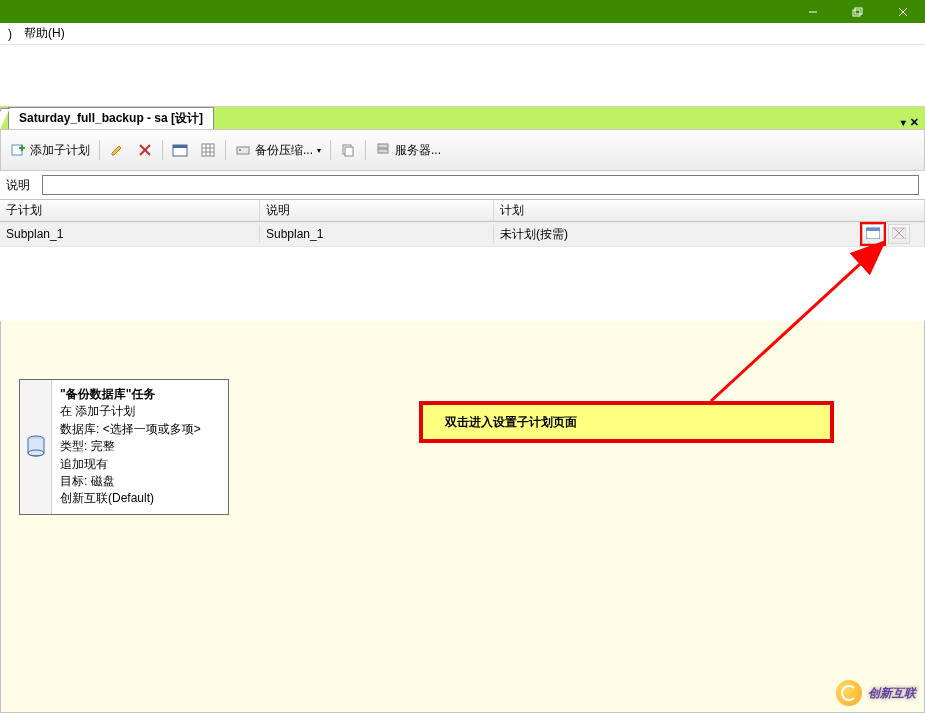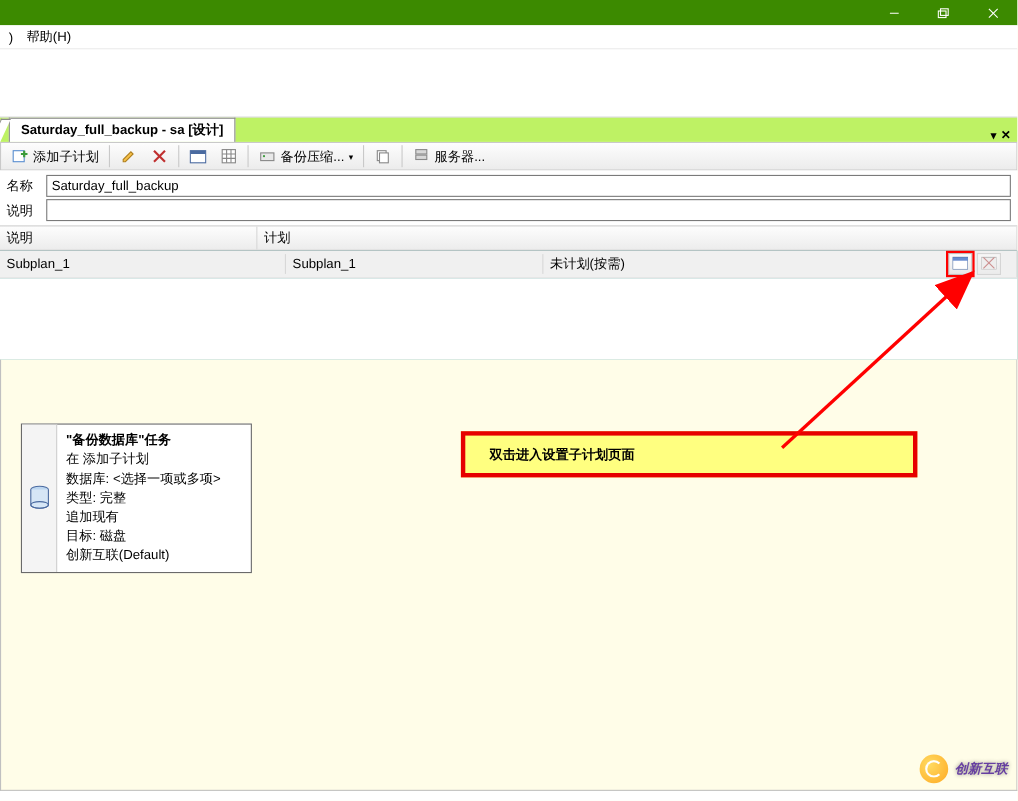--- a/index.html
+++ b/index.html
@@ -17,57 +17,57 @@
 
 .blankstrip { height: 62px; background: #fff; border-bottom: 1px solid #d0d0d0; }
 
 
 .doctab-row { height: 22px; background: #bef264; display: flex; align-items: flex-end; padding-left: 8px; position: relative; }
 .doctab { background: #fff; border: 1px solid #8a8a8a; border-bottom: none; padding: 2px 10px 2px 10px; font-weight: bold; position: relative; }
 .doctab::before { content:""; position:absolute; left:-8px; top:0; bottom:0; width:8px; background:#fff; border-left:1px solid #8a8a8a; border-top:1px solid #8a8a8a; transform: skewX(-25deg); transform-origin: top right; }
 .doctab-row .right-ctrls { margin-left: auto; display: flex; align-items: center; gap: 4px; padding-right: 6px; font-weight: bold; }
 
 
-.toolbar { height: 26px; background: linear-gradient(#fdfdfd,#ececec); border: 1px solid #c9c9c9; display: flex; align-items: center; padding: 0 4px; gap: 2px; }
+.toolbar { height: 42px; background: linear-gradient(#fdfdfd,#ececec); border: 1px solid #c9c9c9; display: flex; align-items: center; padding: 0 4px; gap: 2px; }
 .tbtn { height: 22px; padding: 0 4px; display: flex; align-items: center; gap: 4px; border: 1px solid transparent; }
 .sep { width: 1px; height: 20px; background: #c9c9c9; margin: 0 2px; }
 .ico16 { width: 16px; height: 16px; display: inline-block; }
 
 
 .form-area { background: #fff; padding: 2px 6px; }
 .form-row { display: flex; align-items: center; margin: 2px 0; }
 .form-row label { width: 36px; }
 .form-row input, .form-row textarea { flex: 1; border: 1px solid #7a7a7a; background: #fff; padding: 2px 4px; font-family: inherit; font-size: 12px; }
 .form-row textarea { height: 20px; resize: none; }
 
 
 .grid-wrap { border-top: 1px solid #c0c0c0; }
 .grid-head { display: flex; background: linear-gradient(#fdfdfd,#ececec); border-bottom: 1px solid #c0c0c0; }
 .grid-head .gh, .grid-body .gc { padding: 2px 6px; border-right: 1px solid #d8d8d8; }
-.grid-body { background: #0f766e; }
+.grid-body { background: #84cc16; }
 .grid-row { display: flex; align-items: center; background: #f0f0f0; border-bottom: 1px solid #e4e4e4; }
 .col-sub { width: 260px; flex: 0 0 260px; }
 .col-desc { width: 234px; flex: 0 0 234px; }
 .col-plan { flex: 1; display: flex; align-items: center; text-align: right; }
 .plan-icons { margin-left: auto; display: flex; gap: 4px; padding-right: 8px; }
 .plan-icon-btn { width: 22px; height: 20px; border: 1px solid #c0c0c0; background: linear-gradient(#fdfdfd,#e8e8e8); display:flex; align-items:center; justify-content:center; }
 .plan-icon-highlight { outline: 2px solid #ff0000; outline-offset: 0; }
 .grid-blank { height: 74px; background: #fff; }
 
 
 .canvas { flex: 1; background: #fffde8; position: relative; border: 1px solid #c0c0c0; border-top: none; height: 392px; }
 
 
 .taskbox { position: absolute; left: 18px; top: 58px; width: 210px; border: 1px solid #6a6a6a; background: #fff; display: flex; }
 .taskbox .ticon { width: 32px; background: #f4f4f4; border-right: 1px solid #d0d0d0; display: flex; align-items: center; justify-content: center; }
 .taskbox .tbody { padding: 6px 8px; line-height: 1.45; }
 .taskbox .ttitle { font-weight: bold; }
 
 
-.callout { position: absolute; left: 418px; top: 65px; width: 415px; height: 42px; border: 4px solid #e60000; background: #ffff80; display: flex; align-items: center; padding-left: 22px; font-size: 15px; font-weight: bold; }
+.callout { position: absolute; left: 418px; top: 80px; width: 415px; height: 42px; border: 4px solid #e60000; background: #ffff80; display: flex; align-items: center; padding-left: 22px; font-size: 15px; font-weight: bold; }
 
 
 .arrow-svg { position: absolute; pointer-events: none; }
 
 
 .watermark { position: absolute; right: 8px; bottom: 6px; display: flex; align-items: center; gap: 6px; color: #4c1d95; font-style: italic; font-weight: bold; font-size: 18px; text-shadow: 0 0 4px rgba(0,0,0,0.5); opacity: 0.85; }
 .watermark .logo { width: 26px; height: 26px; border-radius: 50%; background: radial-gradient(circle at 35% 35%, #ffd54a, #ff9b00); position: relative; }
 .watermark .logo::after { content:""; position:absolute; inset:5px; border:2px solid #fff; border-right-color:transparent; border-radius:50%; }
 </style>
 </head>
@@ -170,31 +170,28 @@
     <span class="ico16"><svg width="16" height="16">
           <rect x="3" y="2" width="10" height="4" fill="#d8d8d8" stroke="#888"></rect>
           <rect x="3" y="7" width="10" height="4" fill="#d8d8d8" stroke="#888"></rect>
         </svg></span>
     <span>服务器...</span>
   </div>
 </div>
 
 <div class="form-area">
   <div class="form-row">
-    <label>名称</label>
-    <input type="text" value="Saturday_full_backup" style="">
-  </div>
-  <div class="form-row">
     <label>说明</label>
     <textarea value="" style=""></textarea>
   </div>
 </div>
 
 <div class="grid-wrap">
   <div class="grid-head">
+    <div class="gh col-sub">子计划</div>
     <div class="gh col-desc">说明</div>
     <div class="gh col-plan">计划</div>
   </div>
   <div class="grid-body">
     <div class="grid-row">
       <div class="gc col-sub">Subplan_1</div>
       <div class="gc col-desc">Subplan_1</div>
       <div class="gc col-plan">
         <span>未计划(按需)</span>
         <div class="plan-icons">

